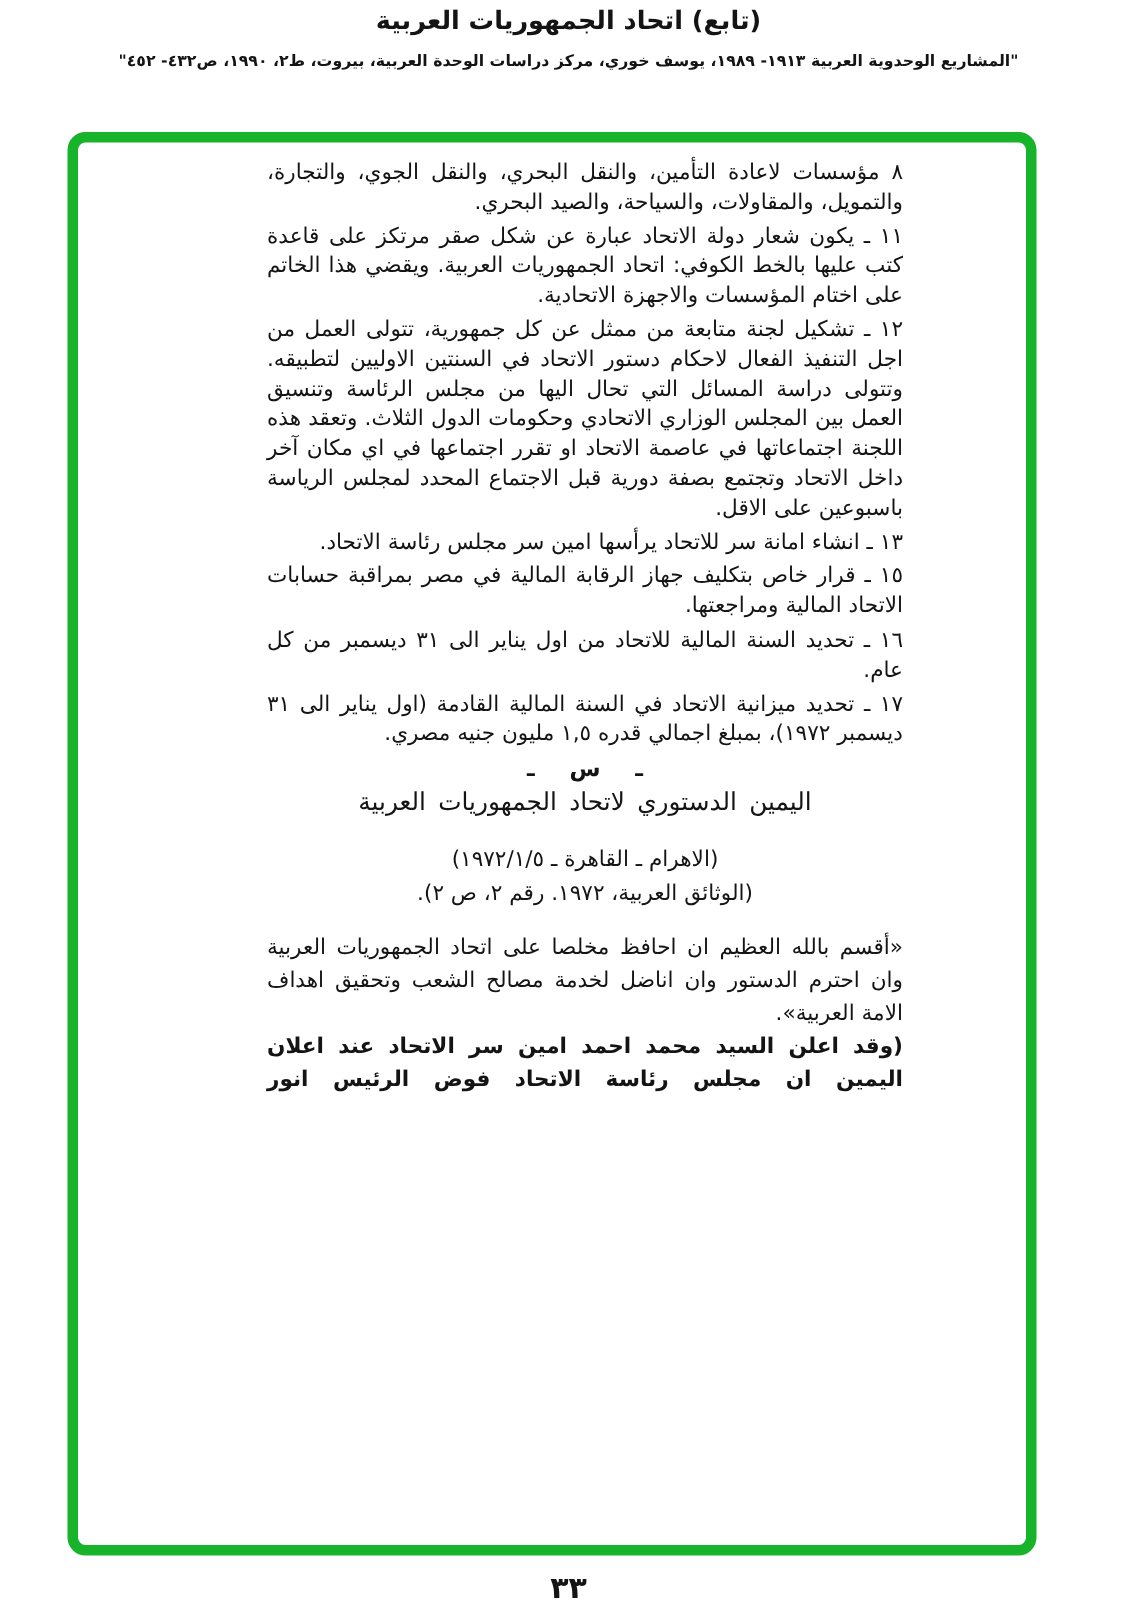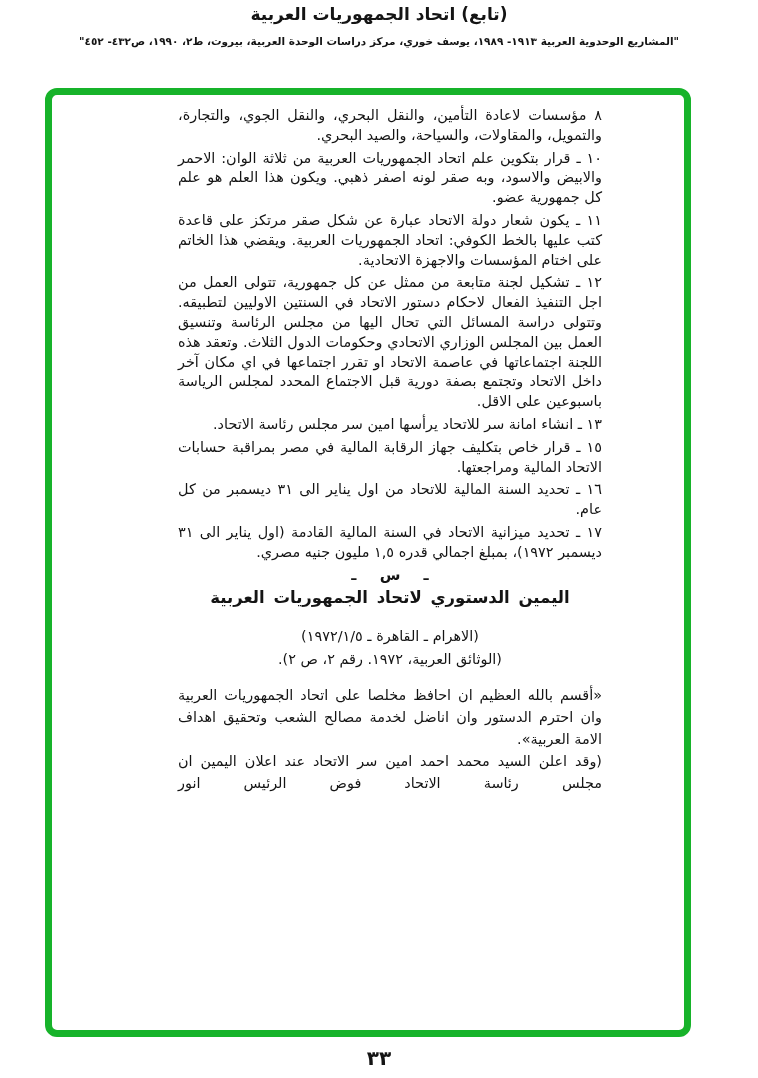--- a/index.html
+++ b/index.html
@@ -54,41 +54,42 @@
     margin-top: 3px;
     text-align: center;
     font-size: 15px;
     font-weight: bold;
     word-spacing: 18px;
   }
   .section-title {
     margin: 4px 0 0 0;
     text-align: center;
     font-size: 16.5px;
-    font-weight: bold;
+    font-weight: normal;
     word-spacing: 3px;
   }
   .citation-block {
     margin-top: 18px;
     text-align: center;
     font-size: 14.4px;
     line-height: 23px;
   }
   .oath-paragraph {
     margin: 13px 0 0 0;
     font-size: 14.4px;
     line-height: 22px;
     text-align: justify;
   }
   .closing-paragraph {
     margin: 0;
     font-size: 14.4px;
     line-height: 22px;
     text-align: justify;
     text-align-last: justify;
+    font-weight: bold;
   }
   .page-number {
     position: absolute;
     left: 0;
     right: 0;
     top: 1046px;
     text-align: center;
     font-size: 20px;
     font-weight: bold;
     letter-spacing: 4px;
@@ -98,21 +99,20 @@
 <body>
 
 <header class="page-header">
   <div class="page-title">(تابع) اتحاد الجمهوريات العربية</div>
   <div class="source-line">"المشاريع الوحدوية العربية ١٩١٣- ١٩٨٩، يوسف خوري، مركز دراسات الوحدة العربية، بيروت، ط٢، ١٩٩٠، ص٤٣٢- ٤٥٢"</div>
 </header>
 
 <main class="content-box" style="border-color: rgb(23, 179, 42);">
   <div class="body-text">
     <p class="item">٨ مؤسسات لاعادة التأمين، والنقل البحري، والنقل الجوي، والتجارة، والتمويل، والمقاولات، والسياحة، والصيد البحري.</p>
-    <p class="item">١٠ ـ قرار بتكوين علم اتحاد الجمهوريات العربية من ثلاثة الوان: الاحمر والابيض والاسود، وبه صقر لونه اصفر ذهبي. ويكون هذا العلم هو علم كل جمهورية عضو.</p>
     <p class="item">١١ ـ يكون شعار دولة الاتحاد عبارة عن شكل صقر مرتكز على قاعدة كتب عليها بالخط الكوفي: اتحاد الجمهوريات العربية. ويقضي هذا الخاتم على اختام المؤسسات والاجهزة الاتحادية.</p>
     <p class="item">١٢ ـ تشكيل لجنة متابعة من ممثل عن كل جمهورية، تتولى العمل من اجل التنفيذ الفعال لاحكام دستور الاتحاد في السنتين الاوليين لتطبيقه. وتتولى دراسة المسائل التي تحال اليها من مجلس الرئاسة وتنسيق العمل بين المجلس الوزاري الاتحادي وحكومات الدول الثلاث. وتعقد هذه اللجنة اجتماعاتها في عاصمة الاتحاد او تقرر اجتماعها في اي مكان آخر داخل الاتحاد وتجتمع بصفة دورية قبل الاجتماع المحدد لمجلس الرياسة باسبوعين على الاقل.</p>
     <p class="item">١٣ ـ انشاء امانة سر للاتحاد يرأسها امين سر مجلس رئاسة الاتحاد.</p>
     <p class="item">١٥ ـ قرار خاص بتكليف جهاز الرقابة المالية في مصر بمراقبة حسابات الاتحاد المالية ومراجعتها.</p>
     <p class="item">١٦ ـ تحديد السنة المالية للاتحاد من اول يناير الى ٣١ ديسمبر من كل عام.</p>
     <p class="item">١٧ ـ تحديد ميزانية الاتحاد في السنة المالية القادمة (اول يناير الى ٣١ ديسمبر ١٩٧٢)، بمبلغ اجمالي قدره ١,٥ مليون جنيه مصري.</p>
   </div>
 
   <div class="section-marker">ـ س ـ</div>
   <h2 class="section-title">اليمين الدستوري لاتحاد الجمهوريات العربية</h2>

